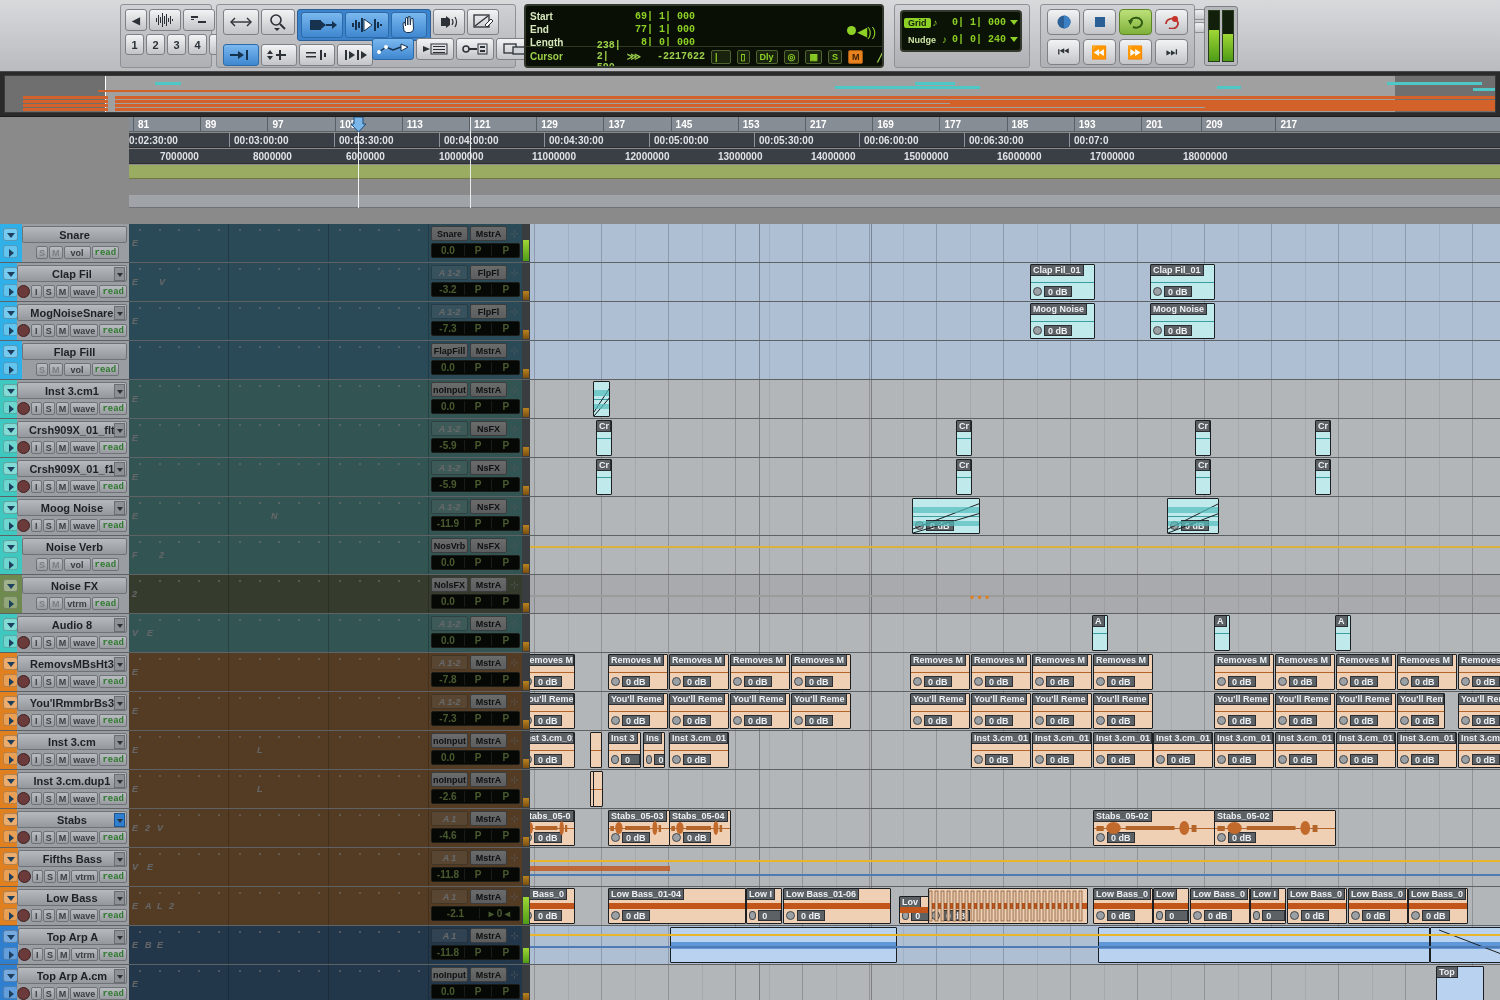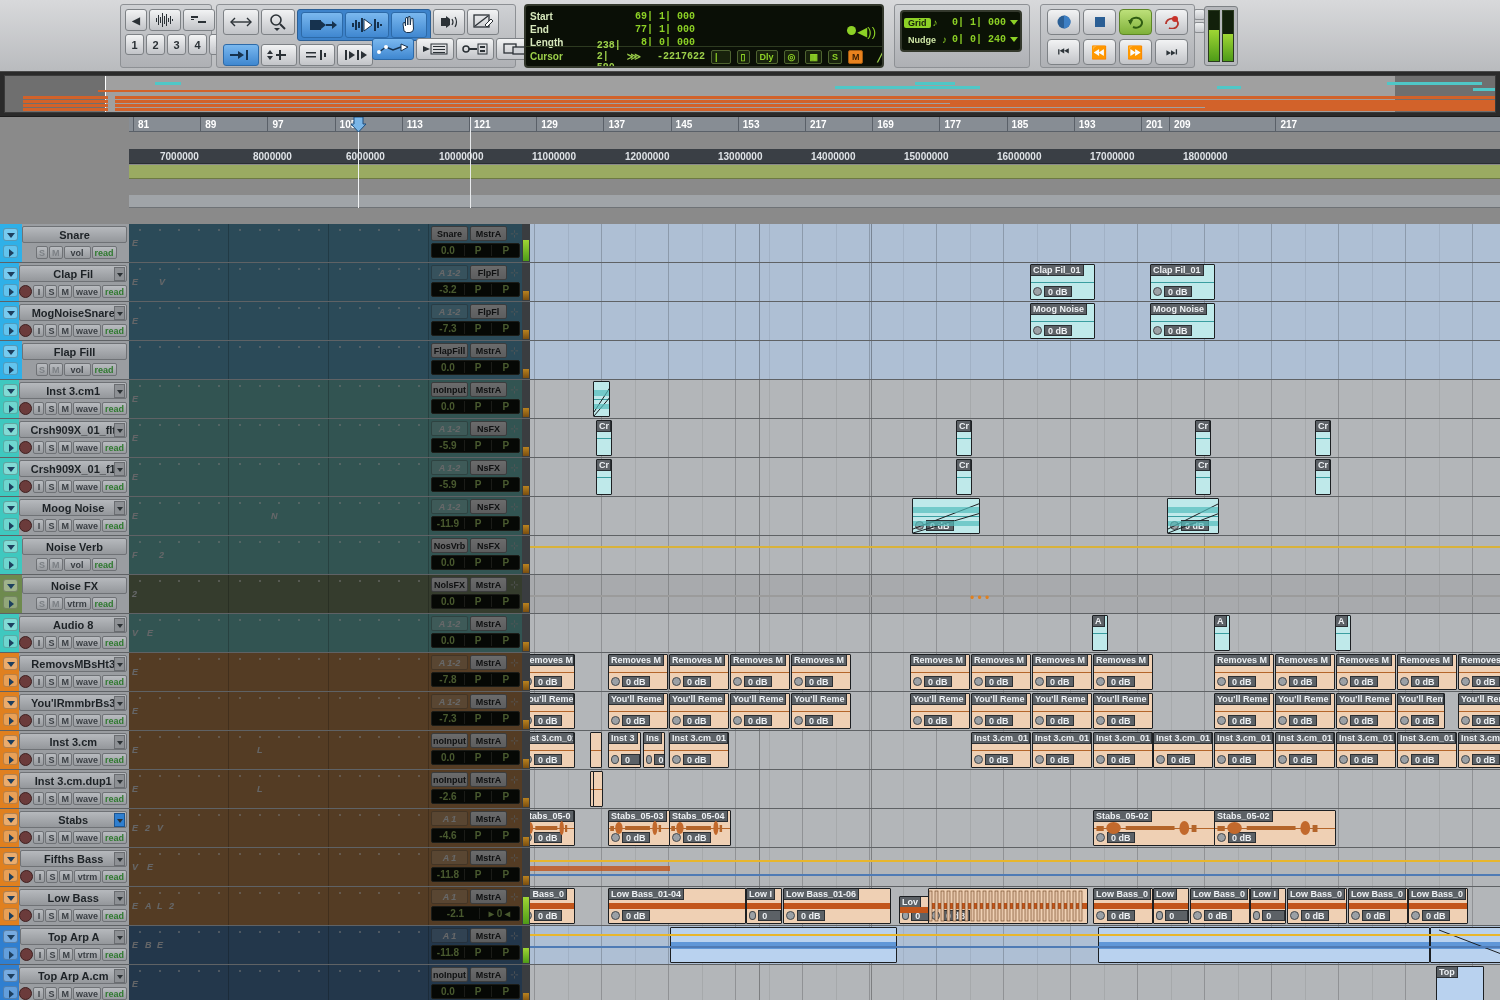--- a/index.html
+++ b/index.html
@@ -170,21 +170,21 @@
   .namebar{height:17px;background:linear-gradient(#b6b9bd,#94979b);border:1px solid #6f7276;border-radius:2px;position:relative;display:flex;align-items:center;justify-content:center;}
   .namebar .nm{font-size:11px;font-weight:bold;color:#1d2226;white-space:nowrap;overflow:hidden;text-overflow:clip;}
   .namebar .cv{position:absolute;right:1px;top:1px;width:11px;height:14px;background:#8e9195;border:1px solid #6a6d71;}
   .namebar .cv:after{content:"";position:absolute;left:2px;top:5px;border-left:3px solid transparent;border-right:3px solid transparent;border-top:4px solid #2b3034;}
   .namebar .cv.blue{background:#2f7fd0;border-color:#1c5590;}
   .ctlbar{height:15px;margin-top:2px;display:flex;align-items:center;gap:1px;}
   .cb-rec{width:13px;height:13px;border-radius:50%;background:#6b3b3b;border:1px solid #3f2020;}
   .sq{height:13px;min-width:11px;padding:0 2px;display:flex;align-items:center;justify-content:center;font-size:9px;font-weight:bold;color:#3a3f44;background:linear-gradient(#b9bcc0,#989b9f);border:1px solid #6f7276;border-radius:2px;}
   .sq.dim{color:#7c8085;}
   .sq.wide{min-width:27px;font-size:9px;}
-  .sq.read{min-width:25px;color:#2f7a2f;}
+  .sq.read{min-width:25px;color:#2f7a2f;font-family:Liberation Mono, monospace;}
   .trk .inserts{width:300px;display:flex;position:relative;}
   .ins-col{flex:1;position:relative;border-right:1px solid rgba(0,0,0,0.22);}
   .ins-slots{display:flex;height:10px;padding-top:2px;}
   .ins-slots i{flex:1;height:8px;margin:0 1px;position:relative;}
   .ins-slots i:after{content:"";position:absolute;left:50%;top:3px;width:2px;height:2px;background:rgba(255,255,255,0.55);}
   .ins-letter{position:absolute;left:3px;top:14px;font-size:9px;font-style:italic;font-weight:bold;color:#dfe4ea;}
   .ins-letter2{position:absolute;left:30px;top:14px;font-size:9px;font-style:italic;font-weight:bold;color:#dfe4ea;}
   .trk .io{width:93px;padding:2px 2px 0 2px;}
   .io-top{display:flex;gap:2px;height:15px;}
   .io-bot{display:flex;height:15px;margin-top:2px;background:#0d1206;border:1px solid #39402f;border-radius:2px;align-items:center;}
@@ -574,22 +574,34 @@
           <div class="tick" style="left: 407.2px;">129</div>
           <div class="tick" style="left: 474.4px;">137</div>
           <div class="tick" style="left: 541.6px;">145</div>
           <div class="tick" style="left: 608.8px;">153</div>
           <div class="tick" style="left: 676px;">217</div>
           <div class="tick" style="left: 743.2px;">169</div>
           <div class="tick" style="left: 810.4px;">177</div>
           <div class="tick" style="left: 877.6px;">185</div>
           <div class="tick" style="left: 944.8px;">193</div>
           <div class="tick" style="left: 1012px;">201</div>
-          <div class="tick" style="left: 1040px;">209</div>
+          <div class="tick" style="left: 1072px;">209</div>
           <div class="tick" style="left: 1146.4px;">217</div>
+        </div>
+      <div class="r-row r-tc" id="row-tc">
+          <div class="tick dark" style="left: -5px;">0:02:30:00</div>
+          <div class="tick dark" style="left: 100px;">00:03:00:00</div>
+          <div class="tick dark" style="left: 205px;">00:03:30:00</div>
+          <div class="tick dark" style="left: 310px;">00:04:00:00</div>
+          <div class="tick dark" style="left: 415px;">00:04:30:00</div>
+          <div class="tick dark" style="left: 520px;">00:05:00:00</div>
+          <div class="tick dark" style="left: 625px;">00:05:30:00</div>
+          <div class="tick dark" style="left: 730px;">00:06:00:00</div>
+          <div class="tick dark" style="left: 835px;">00:06:30:00</div>
+          <div class="tick dark" style="left: 940px;">00:07:0</div>
         </div>
       <div class="r-row r-sm" id="row-sm">
           <div class="tick dark" style="left: 27px; border-left: none;">7000000</div>
           <div class="tick dark" style="left: 120px; border-left: none;">8000000</div>
           <div class="tick dark" style="left: 213px; border-left: none;">6000000</div>
           <div class="tick dark" style="left: 306px; border-left: none;">10000000</div>
           <div class="tick dark" style="left: 399px; border-left: none;">11000000</div>
           <div class="tick dark" style="left: 492px; border-left: none;">12000000</div>
           <div class="tick dark" style="left: 585px; border-left: none;">13000000</div>
           <div class="tick dark" style="left: 678px; border-left: none;">14000000</div>

